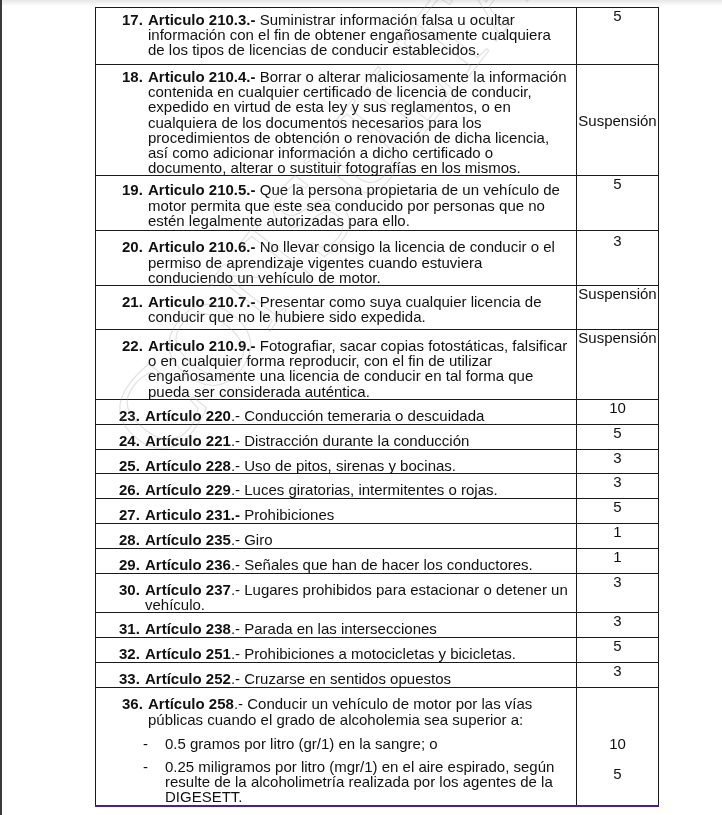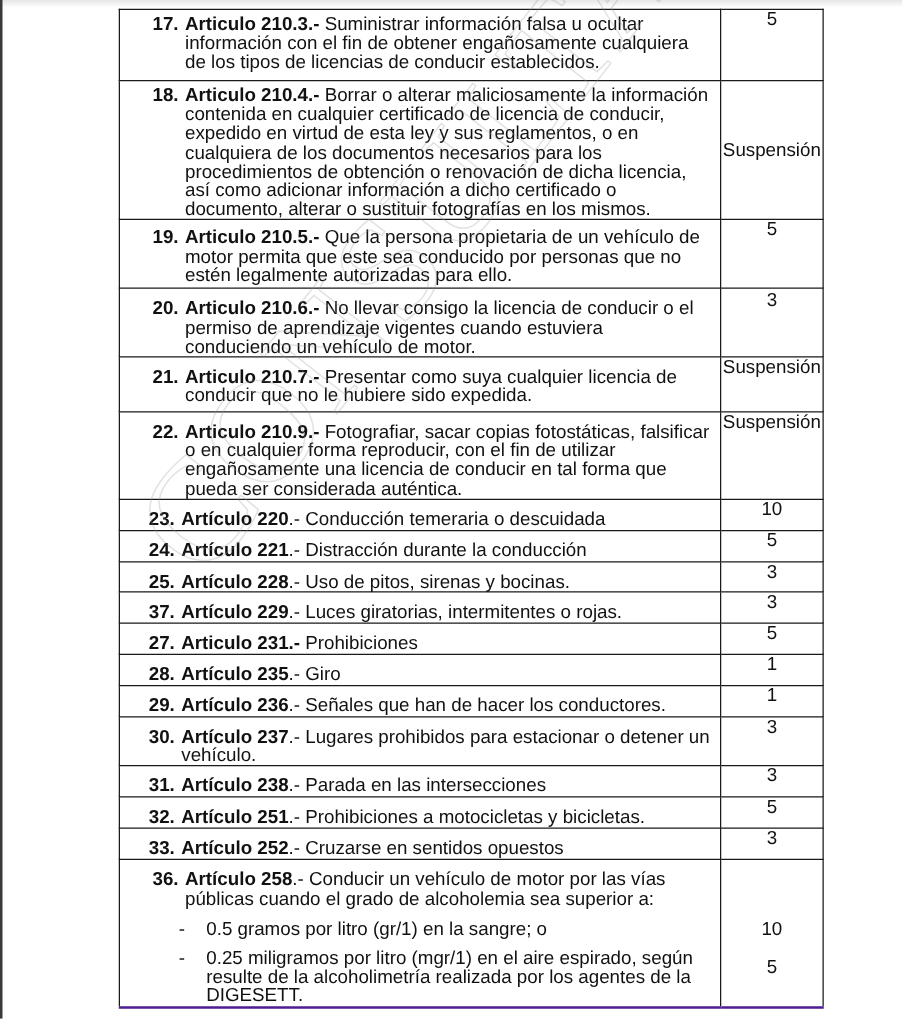--- a/index.html
+++ b/index.html
@@ -112,21 +112,21 @@
     <tr class="short" style="height:24px">
       <td class="desc">
           <div class="item" style="padding-top:8px"><span class="num">25.</span><b>Artículo 228</b><span>.- Uso de pitos, sirenas y bocinas.</span></div>
         </td>
       <td class="val">
           <span class="v">3</span>
         </td>
     </tr>
     <tr class="short" style="height:25px">
       <td class="desc">
-          <div class="item" style="padding-top:8px"><span class="num">37.</span><b>Artículo 229</b><span>.- Luces giratorias, intermitentes o rojas.</span></div>
+          <div class="item" style="padding-top:8px"><span class="num">26.</span><b>Artículo 229</b><span>.- Luces giratorias, intermitentes o rojas.</span></div>
         </td>
       <td class="val">
           <span class="v">3</span>
         </td>
     </tr>
     <tr class="short" style="height:25px">
       <td class="desc">
           <div class="item" style="padding-top:8px"><span class="num">27.</span><b>Articulo 231.-</b><span> Prohibiciones</span></div>
         </td>
       <td class="val">

